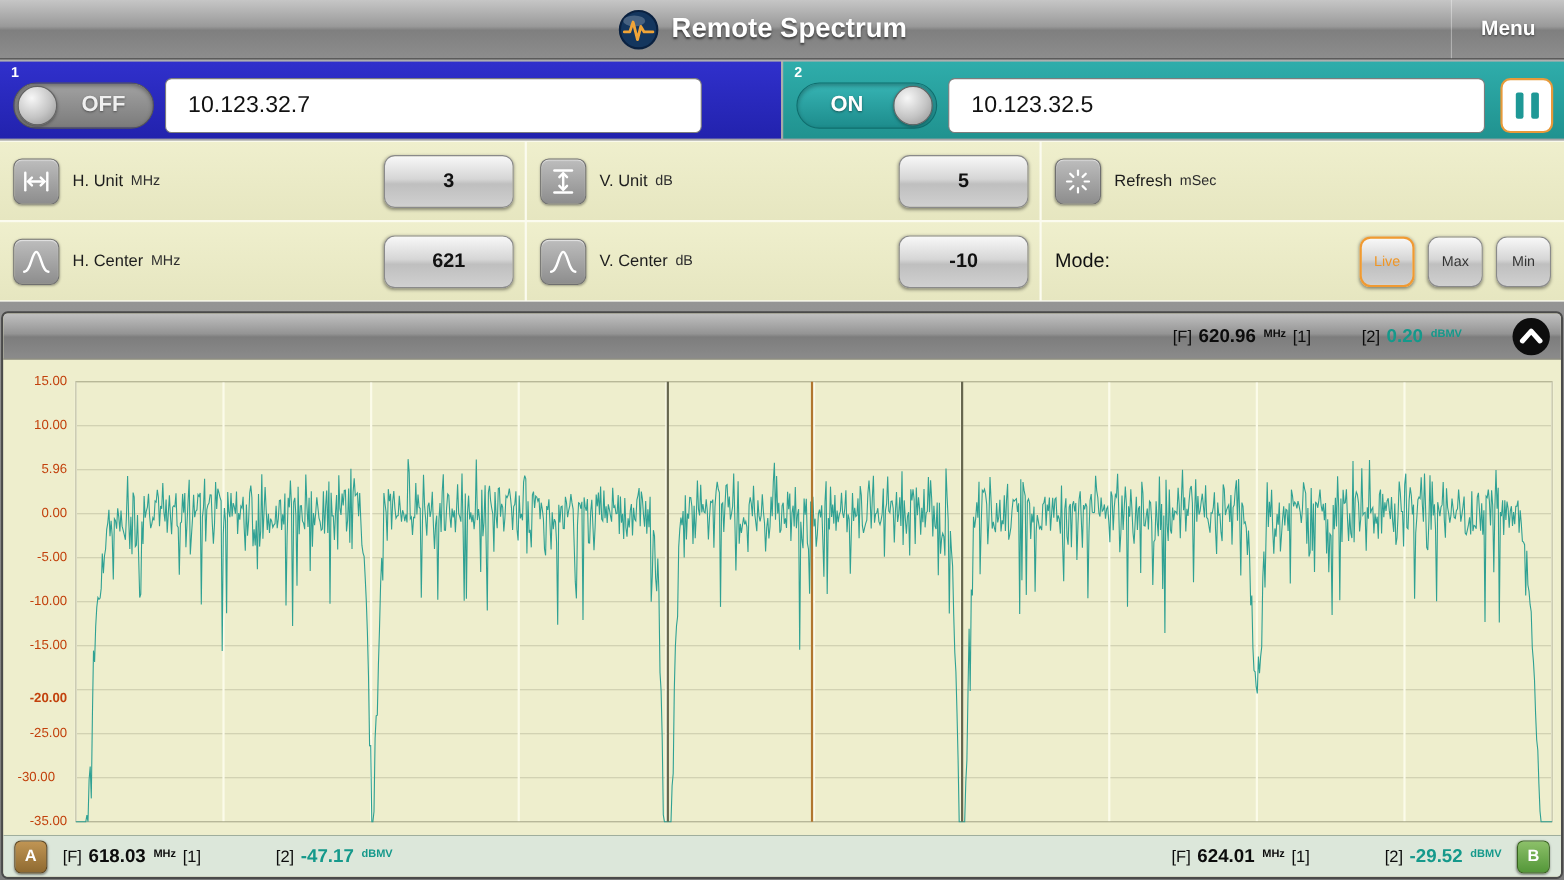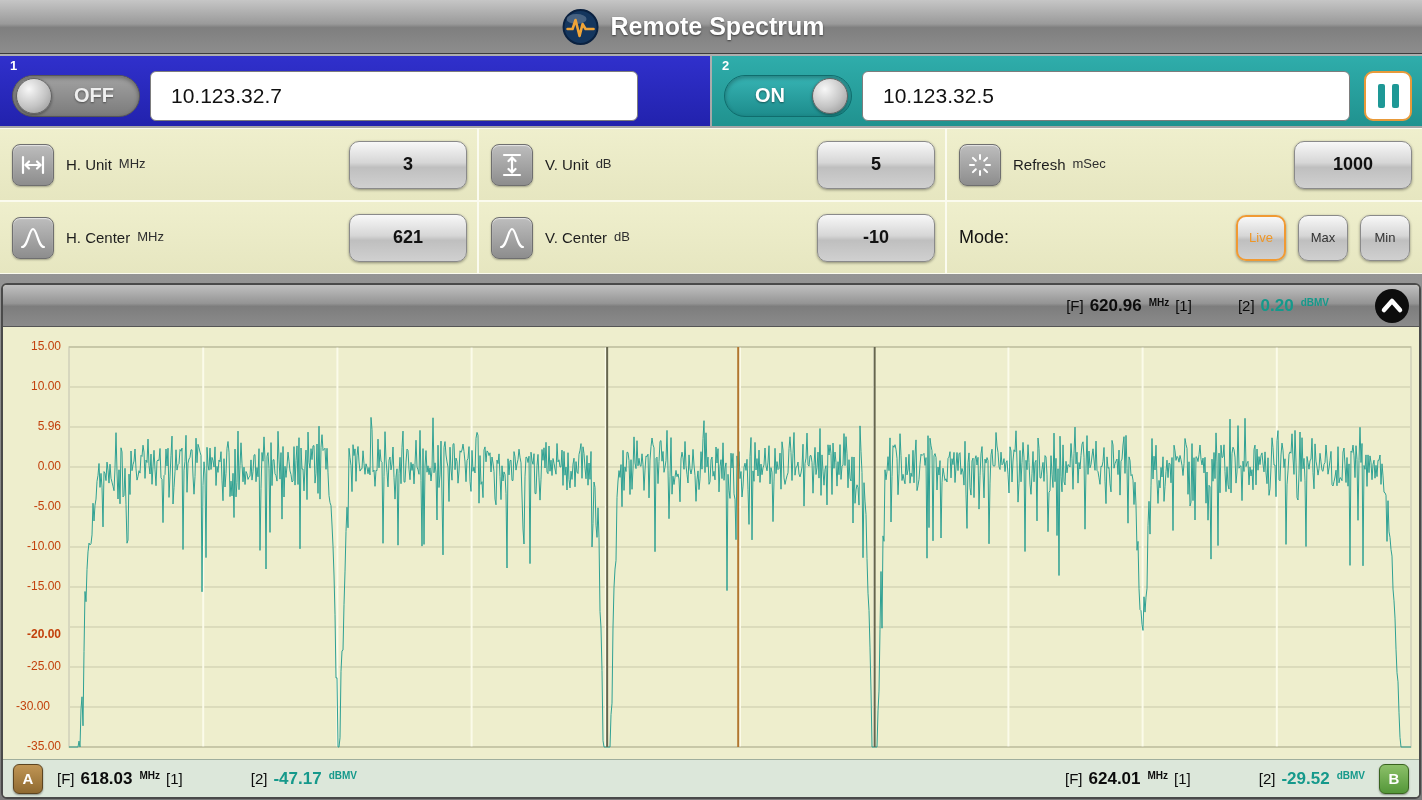--- a/index.html
+++ b/index.html
@@ -159,20 +159,21 @@
   <div class="header-title-wrap">
     <span class="logo">
       <svg viewBox="0 0 40 40" width="40" height="40">
         <circle cx="20" cy="20" r="17" fill="#14365e" stroke="#0a2140" stroke-width="2"></circle>
         <ellipse cx="16" cy="12" rx="10" ry="5" fill="#ffffff" opacity="0.22"></ellipse>
         <polyline points="7,22 12,22 15,13 19,29 22,17 25,22 33,22" fill="none" stroke="#f0a437" stroke-width="2.6" stroke-linejoin="round" stroke-linecap="round"></polyline>
       </svg>
     </span>
     <span class="app-title">Remote Spectrum</span>
   </div>
+  <div class="menu-btn">Menu</div>
 </header>
 
 <div class="conn-row">
   <section class="conn-panel panel-1">
     <span class="conn-index">1</span>
     <div class="toggle toggle-off">
       <span class="knob"></span>
       <span class="toggle-label">OFF</span>
     </div>
     <input class="ip-input" value="10.123.32.7" style="">
@@ -240,21 +241,20 @@
         <line x1="14" y1="24" x2="14" y2="20"></line>
           <line x1="6.9" y1="21.1" x2="9.8" y2="18.2"></line>
         <line x1="4" y1="14" x2="8" y2="14"></line>
           <line x1="6.9" y1="6.9" x2="9.8" y2="9.8"></line>
       </svg>
     </span>
     <div class="ctrl-text">
       <span class="ctrl-label">Refresh</span>
       <span class="ctrl-unit">mSec</span>
     </div>
-    <button class="value-btn">1000</button>
   </div>
 
   <div class="ctrl-cell">
     <span class="ctrl-icon">
       <svg viewBox="0 0 28 28" width="28" height="28" stroke="#fff" stroke-width="2.2" fill="none" stroke-linecap="round">
         <path d="M3,23 C9,23 10,5 14,5 C18,5 19,23 25,23"></path>
       </svg>
     </span>
     <div class="ctrl-text">
       <span class="ctrl-label">H. Center</span>

